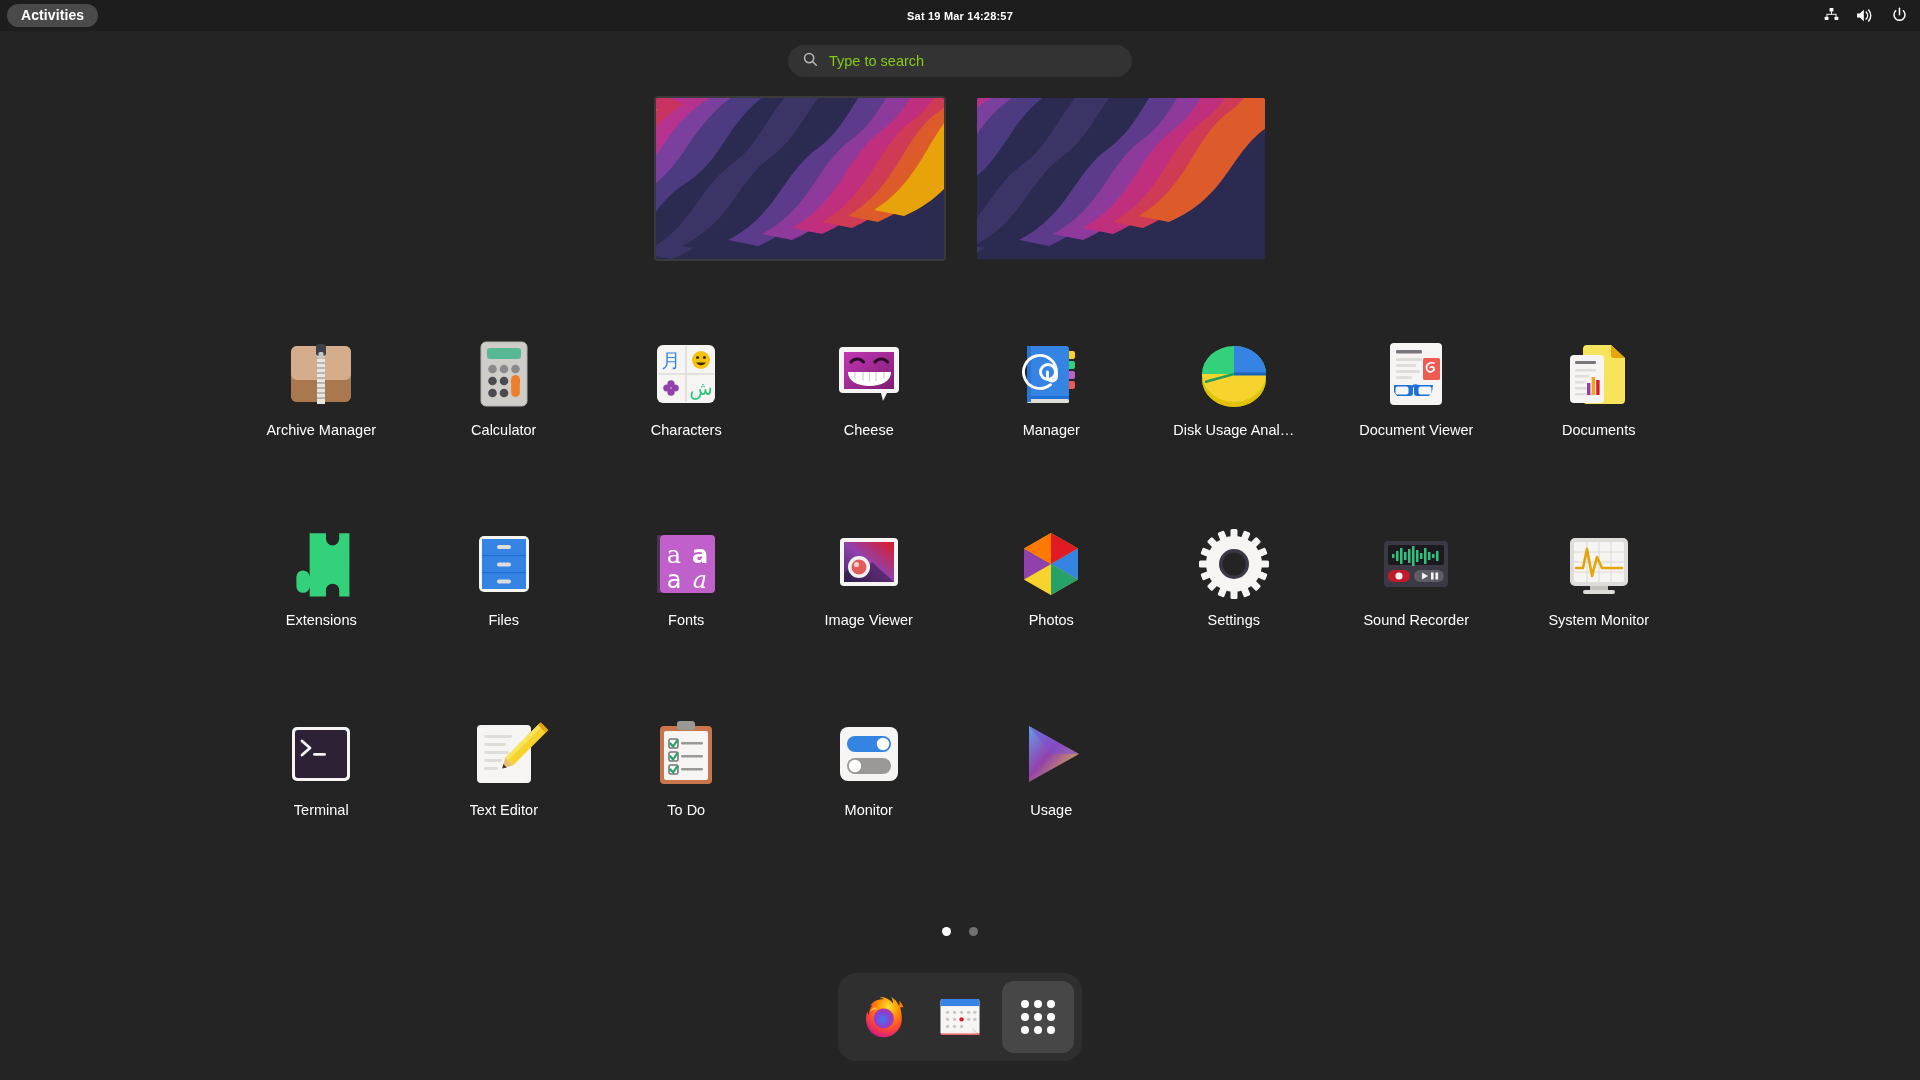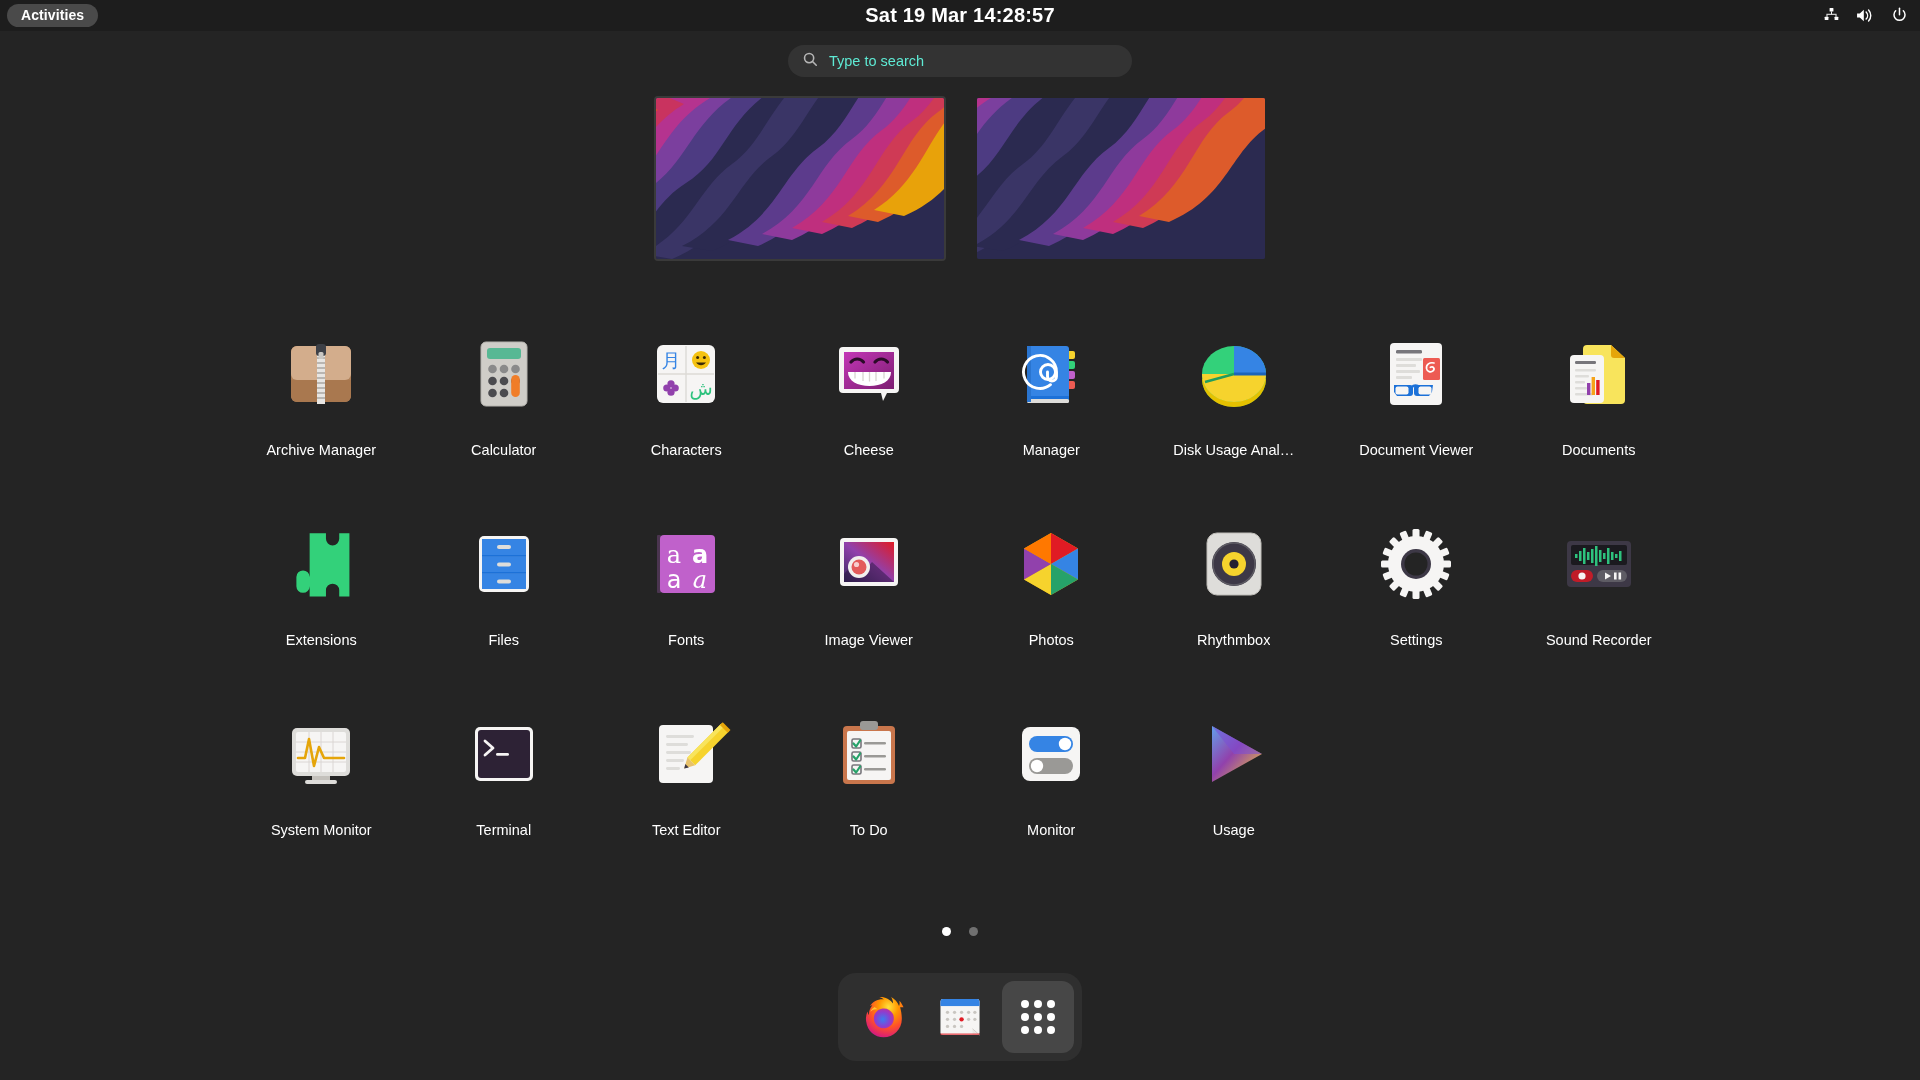--- a/index.html
+++ b/index.html
@@ -31,21 +31,21 @@
     letter-spacing: 0.1px;
   }
   #clock-area {
     position: absolute;
     left: 0; right: 0; top: 0; bottom: 0;
     display: flex; align-items: center; justify-content: center;
     pointer-events: none;
   }
   #clock {
     color: #ffffff;
-    font-size: 20px;
+    font-size: 11px;
     font-weight: bold;
     letter-spacing: 0.2px;
     pointer-events: auto;
   }
   #system-area {
     position: absolute; right: 12px; top: 0; height: 31px;
     display: flex; align-items: center; gap: 16px;
   }
   #system-area svg { display: block; }
 
@@ -55,21 +55,21 @@
     left: 50%; transform: translateX(-50%);
     top: 45px;
     width: 344px; height: 32px;
     background: #333333;
     border-radius: 16px;
     display: flex; align-items: center;
     padding: 0 14px;
     gap: 10px;
   }
   #search-entry .placeholder {
-    color: #5eead4;
+    color: #84cc16;
     font-size: 14.5px;
   }
 
   
   #workspaces {
     position: absolute;
     top: 98px; left: 0; width: 1920px;
     display: flex; align-items: flex-start; justify-content: center;
     gap: 33px;
   }
@@ -99,21 +99,21 @@
     align-items: center;
     padding-top: 8px;
   }
   .app-icon {
     width: 96px; height: 96px;
     display: flex; align-items: center; justify-content: center;
     position: relative;
   }
   .app-icon svg { display: block; overflow: visible; }
   .app-label {
-    margin-top: 20px;
+    margin-top: 0;
     color: #ffffff;
     font-size: 14.5px;
     max-width: 150px;
     text-align: center;
     white-space: nowrap;
     overflow: hidden;
     text-overflow: ellipsis;
     line-height: 1.2;
   }
 
@@ -508,33 +508,20 @@
           <path d="M27,15.5 L0,31 L0,0 Z" fill="#26a269"></path>
           <path d="M0,31 L-27,15.5 L0,0 Z" fill="#f6d32d"></path>
           <path d="M-27,15.5 L-27,-15.5 L0,0 Z" fill="#9141ac"></path>
           <path d="M-27,-15.5 L0,-31 L0,0 Z" fill="#ff7800"></path>
         </g>
       </svg>
     </div>
     <div class="app-label">Photos</div>
   </div>
 
-  <div class="app-cell">
-    <div class="app-icon">
-      <svg width="80" height="80" viewBox="0 0 80 80">
-        <rect x="13" y="9" width="54" height="62" rx="10" fill="#deddda"></rect>
-        <rect x="13" y="9" width="54" height="62" rx="10" fill="none" stroke="#bfbdb8" stroke-width="1"></rect>
-        <circle cx="40" cy="40" r="22" fill="#3d3846"></circle>
-        <circle cx="40" cy="40" r="21" fill="none" stroke="#5e5c64" stroke-width="1.4"></circle>
-        <circle cx="40" cy="40" r="12" fill="#f6d32d"></circle>
-        <circle cx="40" cy="40" r="4.6" fill="#241f31"></circle>
-      </svg>
-    </div>
-    <div class="app-label">Rhythmbox</div>
-  </div>
 
 
   <div class="app-cell">
     <div class="app-icon">
       <svg width="80" height="80" viewBox="0 0 80 80">
         <g fill="#f6f5f4">
           <circle cx="40" cy="40" r="28"></circle>
           <g>
             <rect x="36.5" y="5" width="7" height="10" rx="1.5"></rect>
             <rect x="36.5" y="65" width="7" height="10" rx="1.5"></rect>

